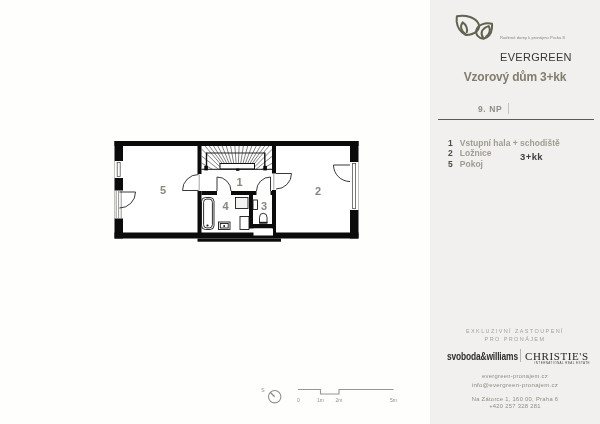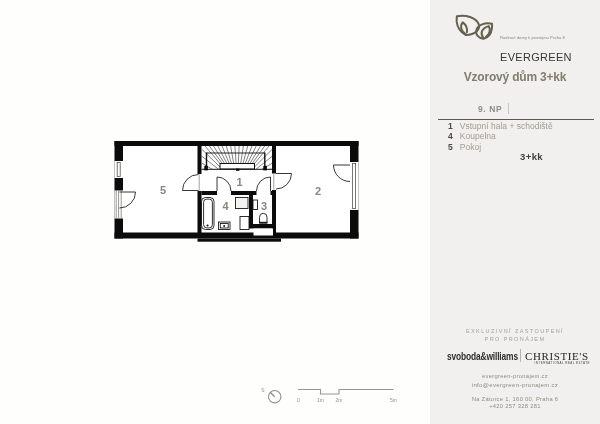--- a/index.html
+++ b/index.html
@@ -159,23 +159,23 @@
   <div class="abs" style="left:70px;top:35px;font-size:4.1px;letter-spacing:0.05px;color:#88867a;">Rodinné domy k pronájmu Praha 8</div>
 
   <div class="abs ctr" style="top:70px;font-size:12px;font-weight:bold;color:#837d6e;letter-spacing:-0.2px;">Vzorový dům 3+kk</div>
 
   <div class="abs" style="left:48px;top:103.5px;font-size:8.5px;font-weight:bold;color:#8f8d85;letter-spacing:0.6px;">9. NP</div>
   <div class="abs" style="left:78px;top:102.5px;width:1px;height:11px;background:#c6c6c1;"></div>
   <div class="abs" style="left:90px;top:102.5px;font-size:9.5px;font-weight:bold;color:#3f3f3d;letter-spacing:0.4px;margin-top:48px;">3+kk</div>
 
   <div class="abs" style="left:8px;top:119px;width:156px;height:1px;background:#5a5a55;"></div>
 
-  <div class="abs" style="left:18px;top:121px;font-size:8.5px;line-height:10.4px;color:#a19c91;">
+  <div class="abs" style="left:18px;top:138px;font-size:8.5px;line-height:10.4px;color:#a19c91;font-weight:bold;">
     <div><b style="color:#4a4a47;">1</b>&nbsp;&nbsp; Vstupní hala + schodiště</div>
-    <div><b style="color:#4a4a47;">4</b>&nbsp;&nbsp; Koupelna</div>
+    <div><b style="color:#4a4a47;">2</b>&nbsp;&nbsp; Ložnice</div>
     <div><b style="color:#4a4a47;">5</b>&nbsp;&nbsp; Pokoj</div>
   </div>
 
   <div class="abs ctr" style="top:327.5px;font-size:5.5px;letter-spacing:1.4px;color:#a5a29a;">EXKLUZIVNÍ ZASTOUPENÍ</div>
   <div class="abs ctr" style="top:335.5px;font-size:5.5px;letter-spacing:1.4px;color:#a5a29a;">PRO PRONÁJEM</div>
   <div class="abs" style="left:16.5px;top:350px;font-size:11.5px;font-weight:bold;color:#2e2e2c;letter-spacing:-0.2px;transform:scaleX(0.73);transform-origin:left top;">svoboda&amp;williams</div>
   <div class="abs" style="left:89.5px;top:349px;width:1px;height:13px;background:#b5b5b0;"></div>
   <div class="abs" style="left:95px;top:350px;font-family:'Liberation Serif',serif;font-size:11px;color:#1e1e1c;letter-spacing:0.6px;">CHRISTIE'S</div>
   <div class="abs" style="left:104.5px;top:361px;font-size:3px;letter-spacing:0.45px;color:#4a4a46;">INTERNATIONAL REAL ESTATE</div>
   <div class="abs ctr" style="top:373px;font-size:5.8px;letter-spacing:0.3px;color:#8f8c85;">evergreen-pronajem.cz</div>

